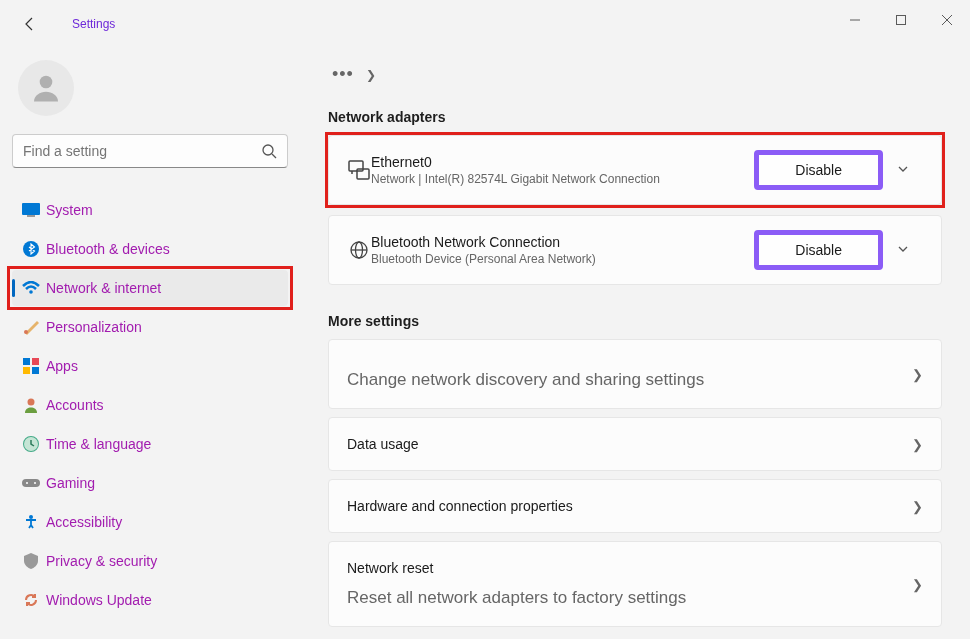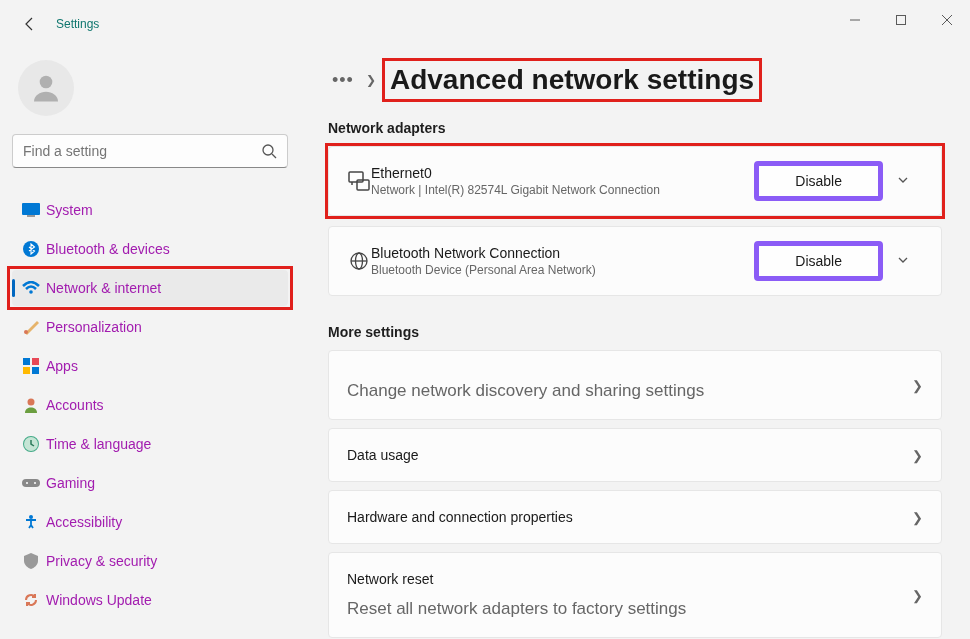--- a/index.html
+++ b/index.html
@@ -1,21 +1,21 @@
 <!DOCTYPE html>
 <html><head>
   <meta charset="utf-8">
   <style>
     * { margin: 0; padding: 0; box-sizing: border-box; font-family: 'Segoe UI', -apple-system, sans-serif; }
     body { background: #f3f3f3; width: 970px; height: 639px; overflow: hidden; position: relative; }
 
     
     .titlebar { display: flex; align-items: center; height: 48px; padding: 0 12px; }
     .back-btn { width: 36px; height: 36px; display: flex; align-items: center; justify-content: center; cursor: pointer; border-radius: 4px; }
-    .titlebar-title { font-size: 12px; margin-left: 8px; color: #0f766e; }
+    .titlebar-title { font-size: 12px; margin-left: 24px; color: #6d28d9; }
     .win-controls { position: absolute; top: 0; right: 0; display: flex; }
     .win-btn { width: 46px; height: 40px; display: flex; align-items: center; justify-content: center; cursor: pointer; color:#5a5a5a; }
 
     .content-wrap { display: flex; height: calc(100% - 48px); }
 
     
     .sidebar { width: 300px; padding: 0 12px; display: flex; flex-direction: column; }
     .profile { display: flex; align-items: center; gap: 14px; padding: 12px 6px 18px; }
     .avatar { width: 56px; height: 56px; border-radius: 50%; background: #e8e8e8; display:flex; align-items:center; justify-content:center;}
     .avatar svg { width:36px; height:36px; fill:#b0b0b0; }
@@ -228,24 +228,20 @@
           </span>
         <span>Windows Update</span>
       </div>
     </div>
   </div>
 
   <div class="main">
     <div class="breadcrumb">
       <span class="bc-more">•••</span>
       <span class="bc-chev">❯</span>
-      <span class="bc-title-box">
-        <span class="bc-title">Advanced network settings</span>
-        <span class="hl-red" style="left:-2px; right:-2px; top:-6px; bottom:-6px;"></span>
-      </span>
     </div>
 
     <div class="section-label">Network adapters</div>
 
     <div class="adapter-card-wrap">
       <div class="card">
         <div class="adapter-row">
           <div class="adapter-icon">
             <svg width="22" height="20" viewBox="0 0 22 20" fill="none" stroke="#444" stroke-width="1.5">
                 <rect x="1" y="1" width="14" height="10" rx="1"></rect>

